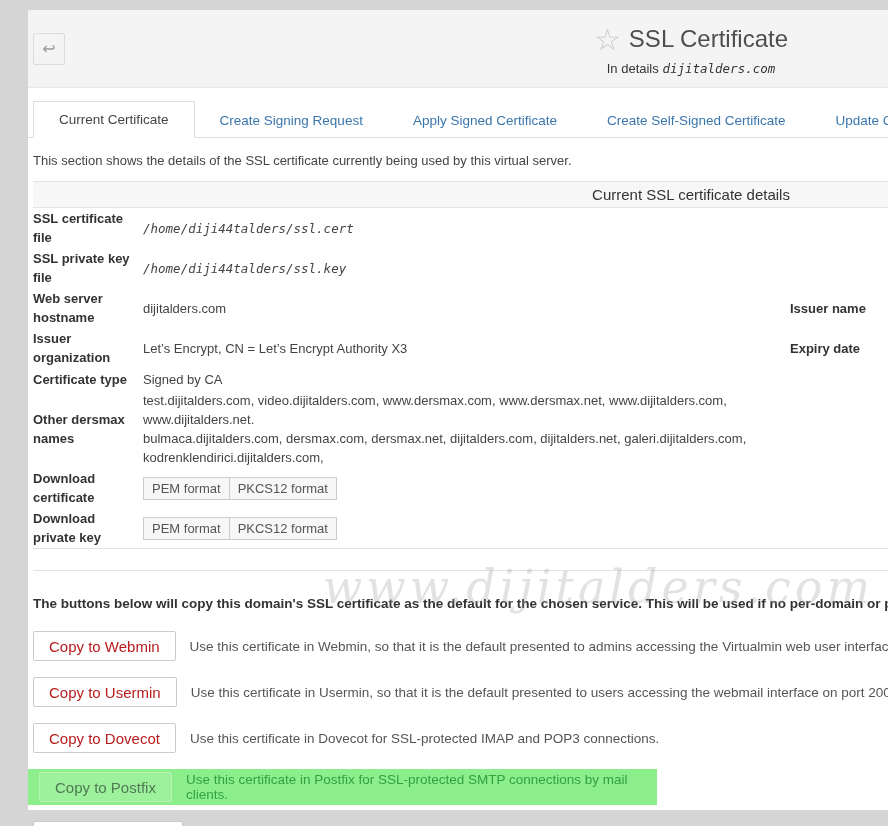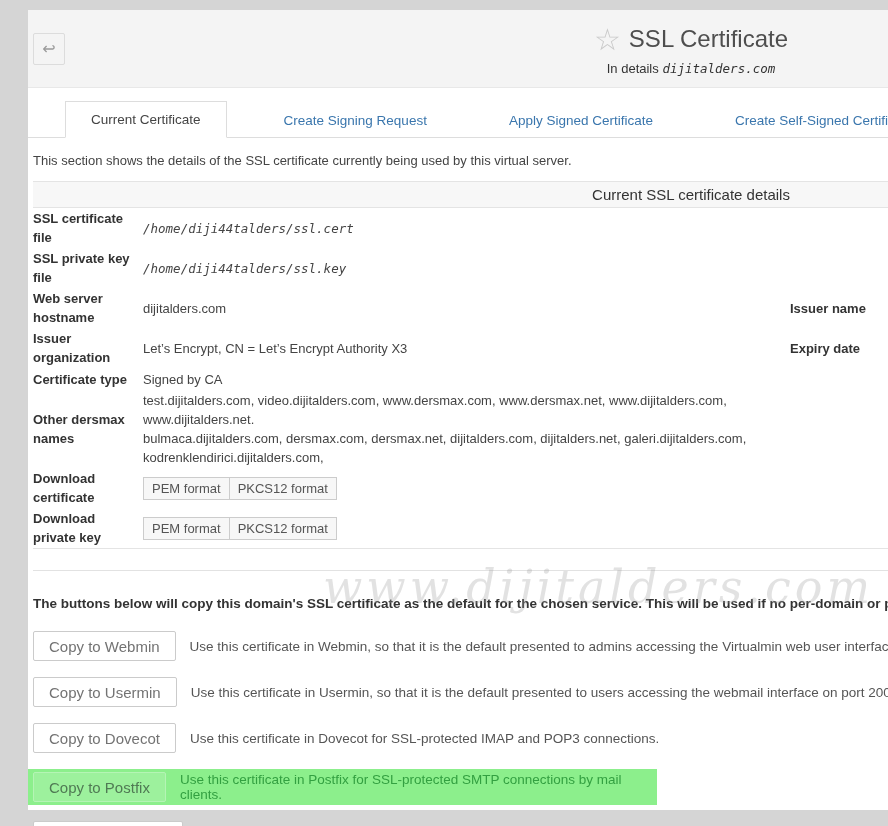--- a/index.html
+++ b/index.html
@@ -19,21 +19,21 @@
     color:#9a9a9a; font-size:16px; line-height:30px; text-align:center; cursor:pointer; padding:0;
   }
   .title-wrap { position:absolute; top:12px; left:0; width:100%; text-align:center; }
   .title-line { font-size:24px; color:#4e4e4e; }
   .star { font-size:30px; color:#c9c9c9; margin-right:8px; vertical-align:-3px; font-weight:normal; }
   .subtitle { font-size:13px; color:#333; margin-top:4px; }
   .mono { font-family:"DejaVu Sans Mono", monospace; font-style:italic; font-size:12.5px; }
 
   
   .tabbar { margin-top:13px; padding-left:5px; border-bottom:1px solid #dddddd; display:flex; align-items:flex-end; height:37px; }
-  .tab { font-size:13.5px; padding:10px 25px; color:#3a76ad; cursor:pointer; position:relative; top:1px; white-space:nowrap;margin-left:32px; }
+  .tab { font-size:13.5px; padding:10px 25px; color:#3a76ad; cursor:pointer; position:relative; top:1px; white-space:nowrap; }
   .tab.active { background:#fff; border:1px solid #dddddd; border-bottom:1px solid #ffffff; color:#444; }
 
   .intro { font-size:13px; color:#444; margin:15px 0 0 5px; }
 
   
   .details { margin:13px 5px 0 5px; border-bottom:1px solid #e4e4e4; }
   .details-header {
     background:#f7f7f7; border-top:1px solid #e4e4e4; border-bottom:1px solid #e4e4e4;
     text-align:center; font-size:15px; color:#333; padding:4px 0;
   }
@@ -47,23 +47,23 @@
             padding:3px 8px; cursor:pointer; font-family:inherit; }
   .btn-sm + .btn-sm { border-left:0; }
 
   .divider { border:0; border-top:1px solid #e2e2e2; margin:21px 0 0 5px; width:1290px; }
 
   .copy-heading { font-weight:bold; font-size:13.5px; color:#333; margin:24px 0 0 5px; line-height:17px; }
 
   .services { margin-top:19px; }
   .service-row { display:flex; align-items:center; height:30px; margin:0 0 16px 5px; }
   .copy-btn { background:#ffffff; border:1px solid #cbcbcb; border-radius:2px; font-size:15px;
-              color:#737373; padding:0 15px; height:30px; cursor:pointer; font-family:inherit; white-space:nowrap; }
+              color:#b91c1c; padding:0 15px; height:30px; cursor:pointer; font-family:inherit; white-space:nowrap; }
   .service-desc { font-size:13.5px; color:#555; margin-left:14px; }
-  .service-row.highlight { background:var(--highlight,#8cef8c); margin-left:0; padding-left:5px;
+  .service-row.highlight { background:var(--highlight,#8cef8c); margin-left:0; padding-left:11px;
                            width:629px; height:36px; }
   .service-row.highlight .copy-btn { background:rgba(255,255,255,0.15); border-color:#b5f4b5; color:#507a54; }
   .service-row.highlight .service-desc { color:#33a041; }
 
   .watermark {
     position:absolute; left:295px; top:550px; font-family:"DejaVu Serif", serif; font-style:italic;
     font-size:46px; color:rgba(160,160,160,0.30); letter-spacing:4px; pointer-events:none; white-space:nowrap;
   }
 </style>
 </head>

